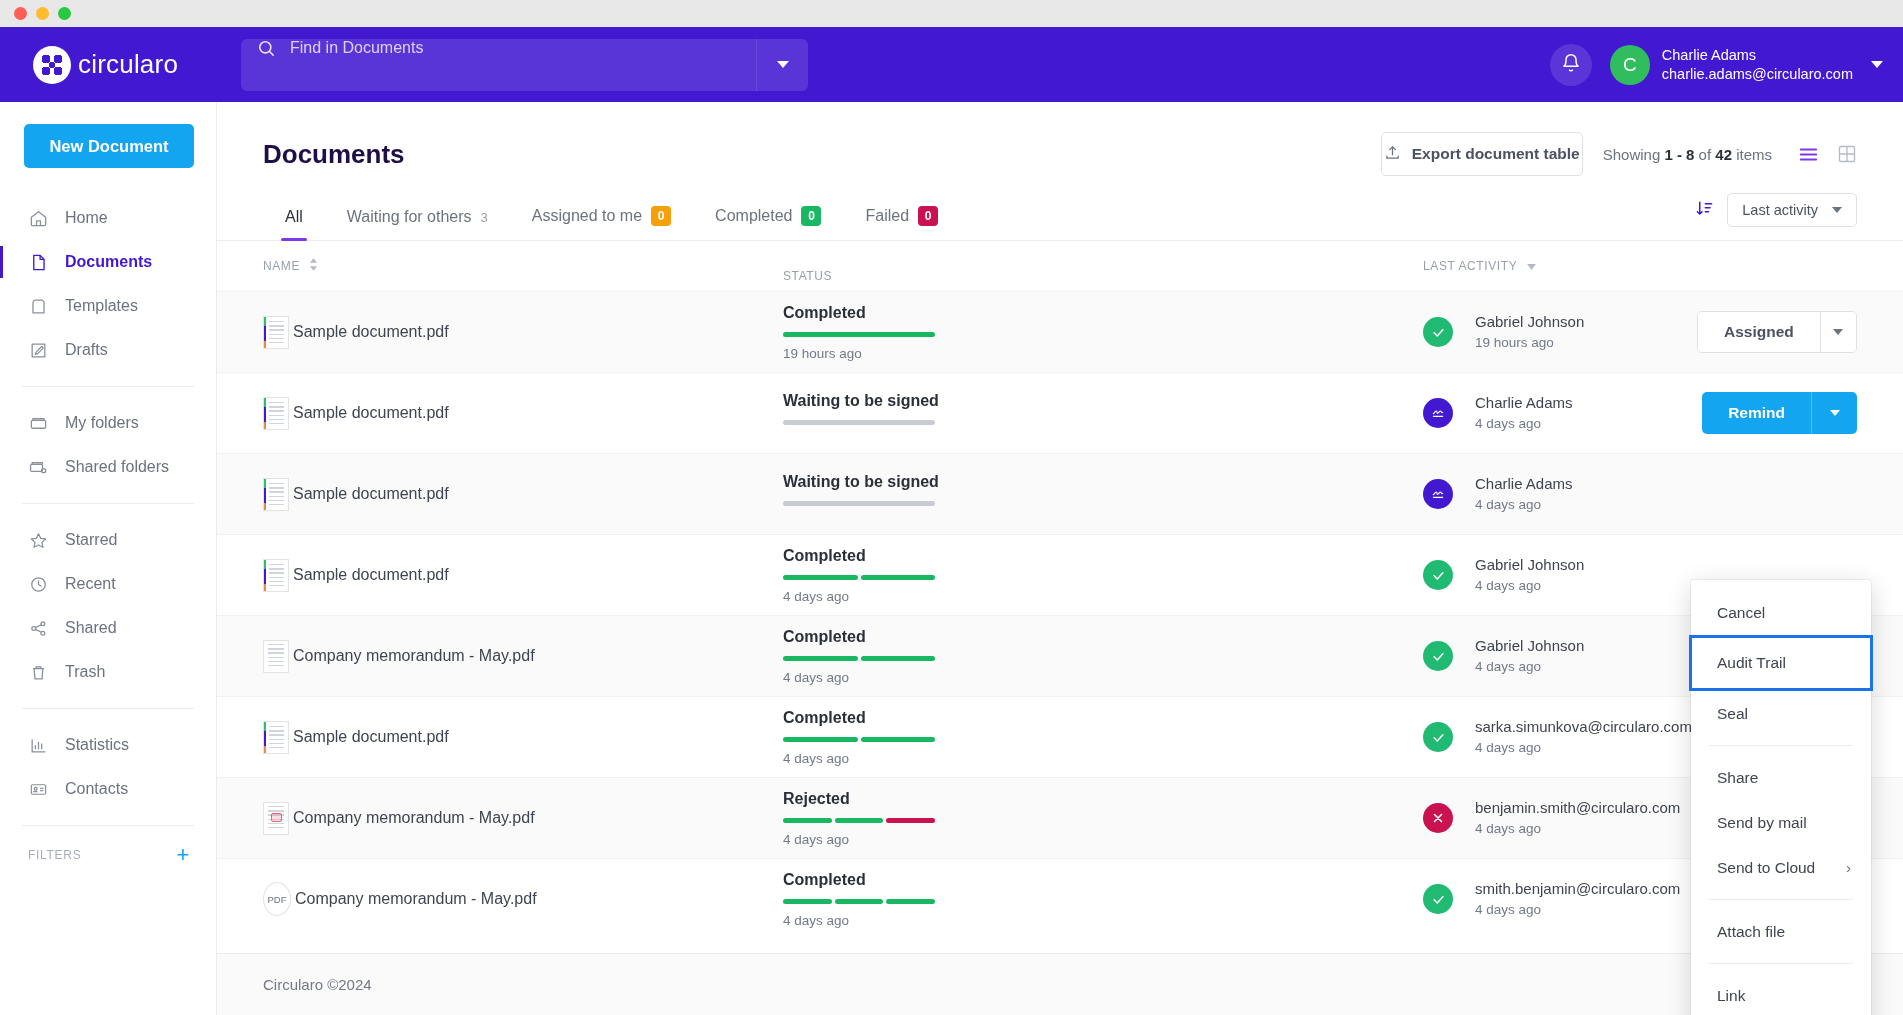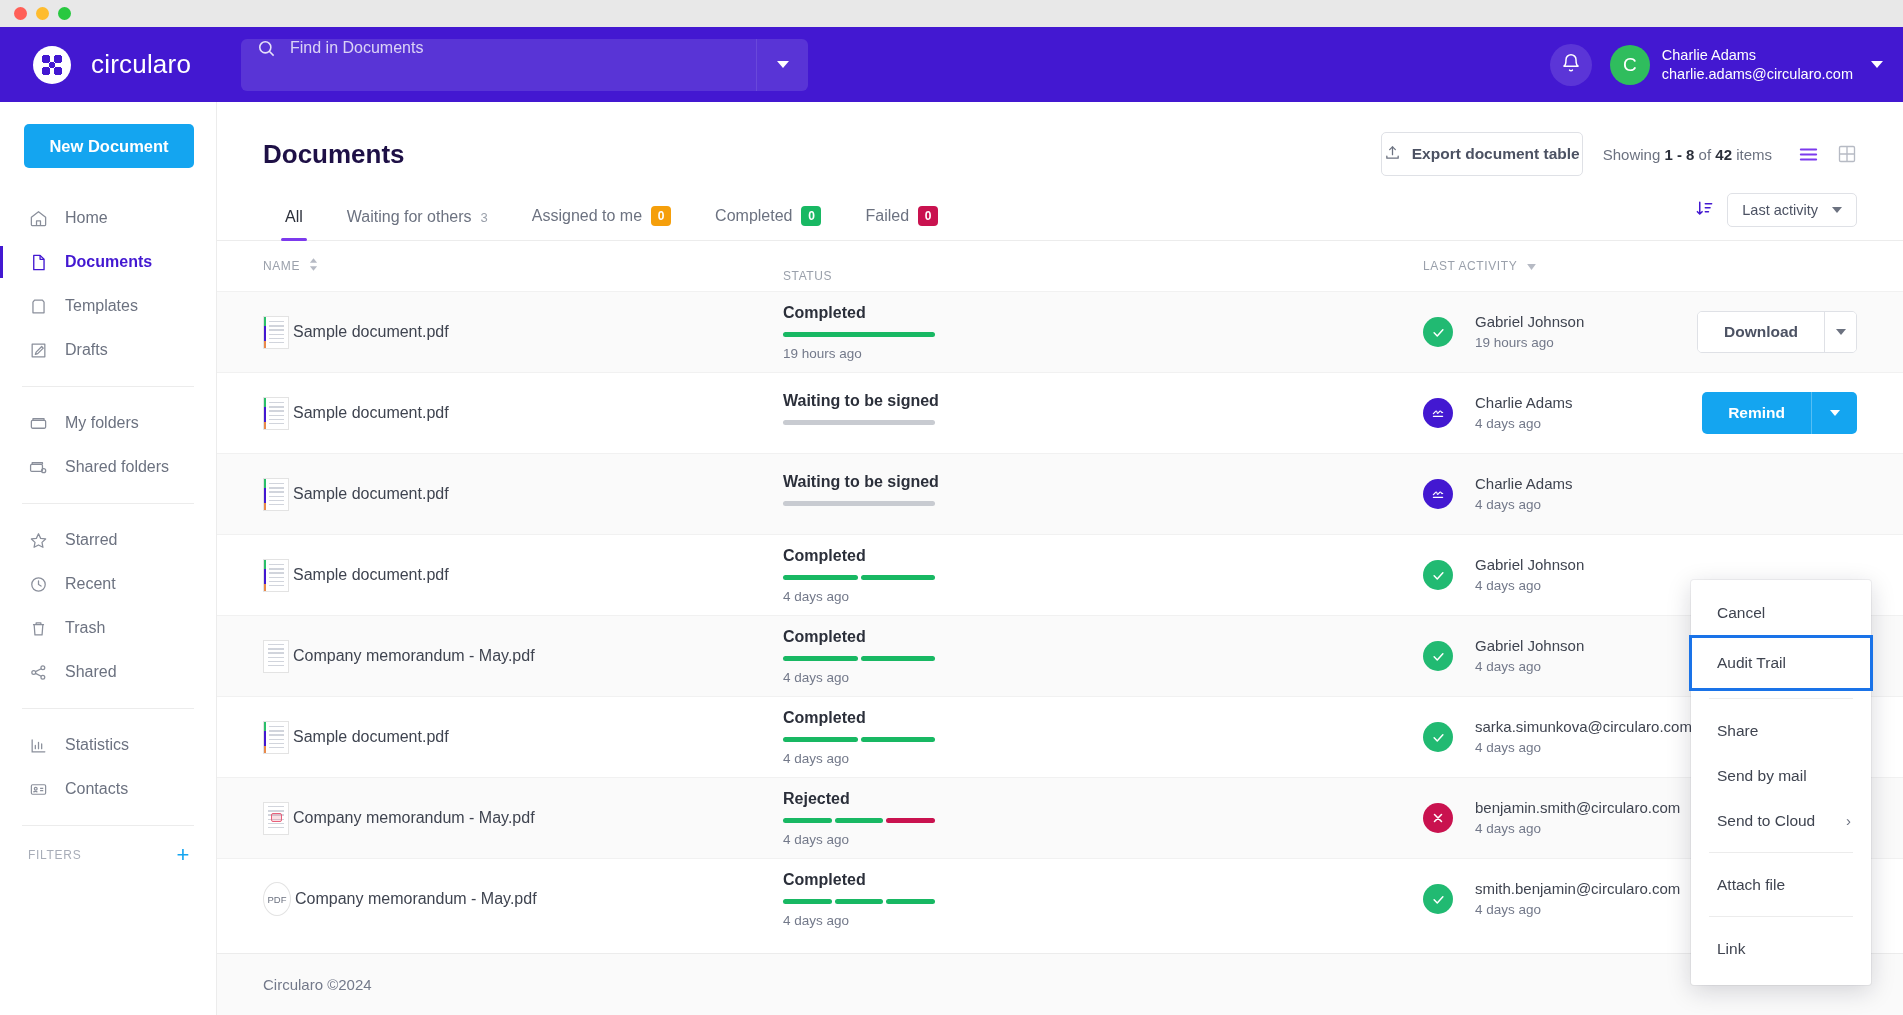--- a/index.html
+++ b/index.html
@@ -19,21 +19,21 @@
   .dot.red { background: #ff5f57; }
   .dot.yellow { background: #febc2e; }
   .dot.green { background: #28c840; }
 
   
   .topnav {
     height: 75px; background: #4318d1;
     display: flex; align-items: center; position: relative;
   }
   .brand {
-    width: 217px; display: flex; align-items: center; gap: 20px;
+    width: 217px; display: flex; align-items: center; gap: 7px;
     padding-left: 33px;
   }
   .brand-mark {
     width: 38px; height: 38px; border-radius: 50%; background: #fff;
     position: relative; flex: 0 0 auto;
   }
   .brand-mark::before {
     content: ""; position: absolute; left: 9px; top: 9px;
     width: 20px; height: 20px;
     background:
@@ -415,37 +415,37 @@
         <svg width="19" height="19" viewBox="0 0 24 24" fill="none" stroke="#8a8f9b" stroke-width="1.6" stroke-linecap="round">
           <circle cx="12" cy="12" r="8.5"></circle>
             <path d="M12 7.5V12l3.2 2"></path>
         </svg>
       </span>
       <span>Recent</span>
     </div>
 
     <div class="nav-item">
       <span class="ico">
-        <svg width="19" height="19" viewBox="0 0 24 24" fill="none" stroke="#8a8f9b" stroke-width="1.6" stroke-linejoin="round">
-          <path d="M5 7h14M9 7V5h6v2M6.5 7l1 13h9l1-13"></path>
-        </svg>
-      </span>
-      <span>Trash</span>
-    </div>
-
-    <div class="nav-item">
-      <span class="ico">
         <svg width="19" height="19" viewBox="0 0 24 24" fill="none" stroke="#8a8f9b" stroke-width="1.6">
           <circle cx="17.5" cy="6" r="2.4"></circle>
             <circle cx="6" cy="12" r="2.4"></circle>
           <circle cx="17.5" cy="18" r="2.4"></circle>
           <path d="M8.2 10.9 15.4 7.2M8.2 13.1l7.2 3.7"></path>
         </svg>
       </span>
       <span>Shared</span>
+    </div>
+
+    <div class="nav-item">
+      <span class="ico">
+        <svg width="19" height="19" viewBox="0 0 24 24" fill="none" stroke="#8a8f9b" stroke-width="1.6" stroke-linejoin="round">
+          <path d="M5 7h14M9 7V5h6v2M6.5 7l1 13h9l1-13"></path>
+        </svg>
+      </span>
+      <span>Trash</span>
     </div>
 
     <div class="nav-sep"></div>
 
     <div class="nav-item">
       <span class="ico">
         <svg width="19" height="19" viewBox="0 0 24 24" fill="none" stroke="#8a8f9b" stroke-width="1.6" stroke-linecap="round">
           <path d="M4 5v15h16"></path>
             <path d="M8 16v-4M12 16V8M16 16v-6"></path>
         </svg>
@@ -594,21 +594,21 @@
                 <path d="M5 12.5 10 17.5 19 7.5"></path>
               </svg>
           </span>
           <span class="act-meta">
             <div class="act-who">Gabriel Johnson</div>
             <div class="act-when">19 hours ago</div>
           </span>
         </div>
         <div class="cell-action">
           <div class="split-btn ghost">
-            <span class="split-main">Download</span>
+            <span class="split-main">Assigned</span>
             <span class="split-caret">
               <span class="tri dark"></span>
             </span>
           </div>
         </div>
       </div>
 
       <div class="row">
         <div class="cell-name">
           <span class="doc-thumb">
@@ -829,20 +829,23 @@
       <span>Circularo ©2024</span>
     </div>
 
     <div class="menu">
       <div class="menu-item">
         <span>Cancel</span>
       </div>
       <div class="menu-item highlight">
         <span>Audit Trail</span>
       </div>
+      <div class="menu-item">
+        <span>Seal</span>
+      </div>
       <div class="menu-sep"></div>
       <div class="menu-item">
         <span>Share</span>
       </div>
       <div class="menu-item">
         <span>Send by mail</span>
       </div>
       <div class="menu-item">
         <span>Send to Cloud</span>
         <span class="chev">›</span>

